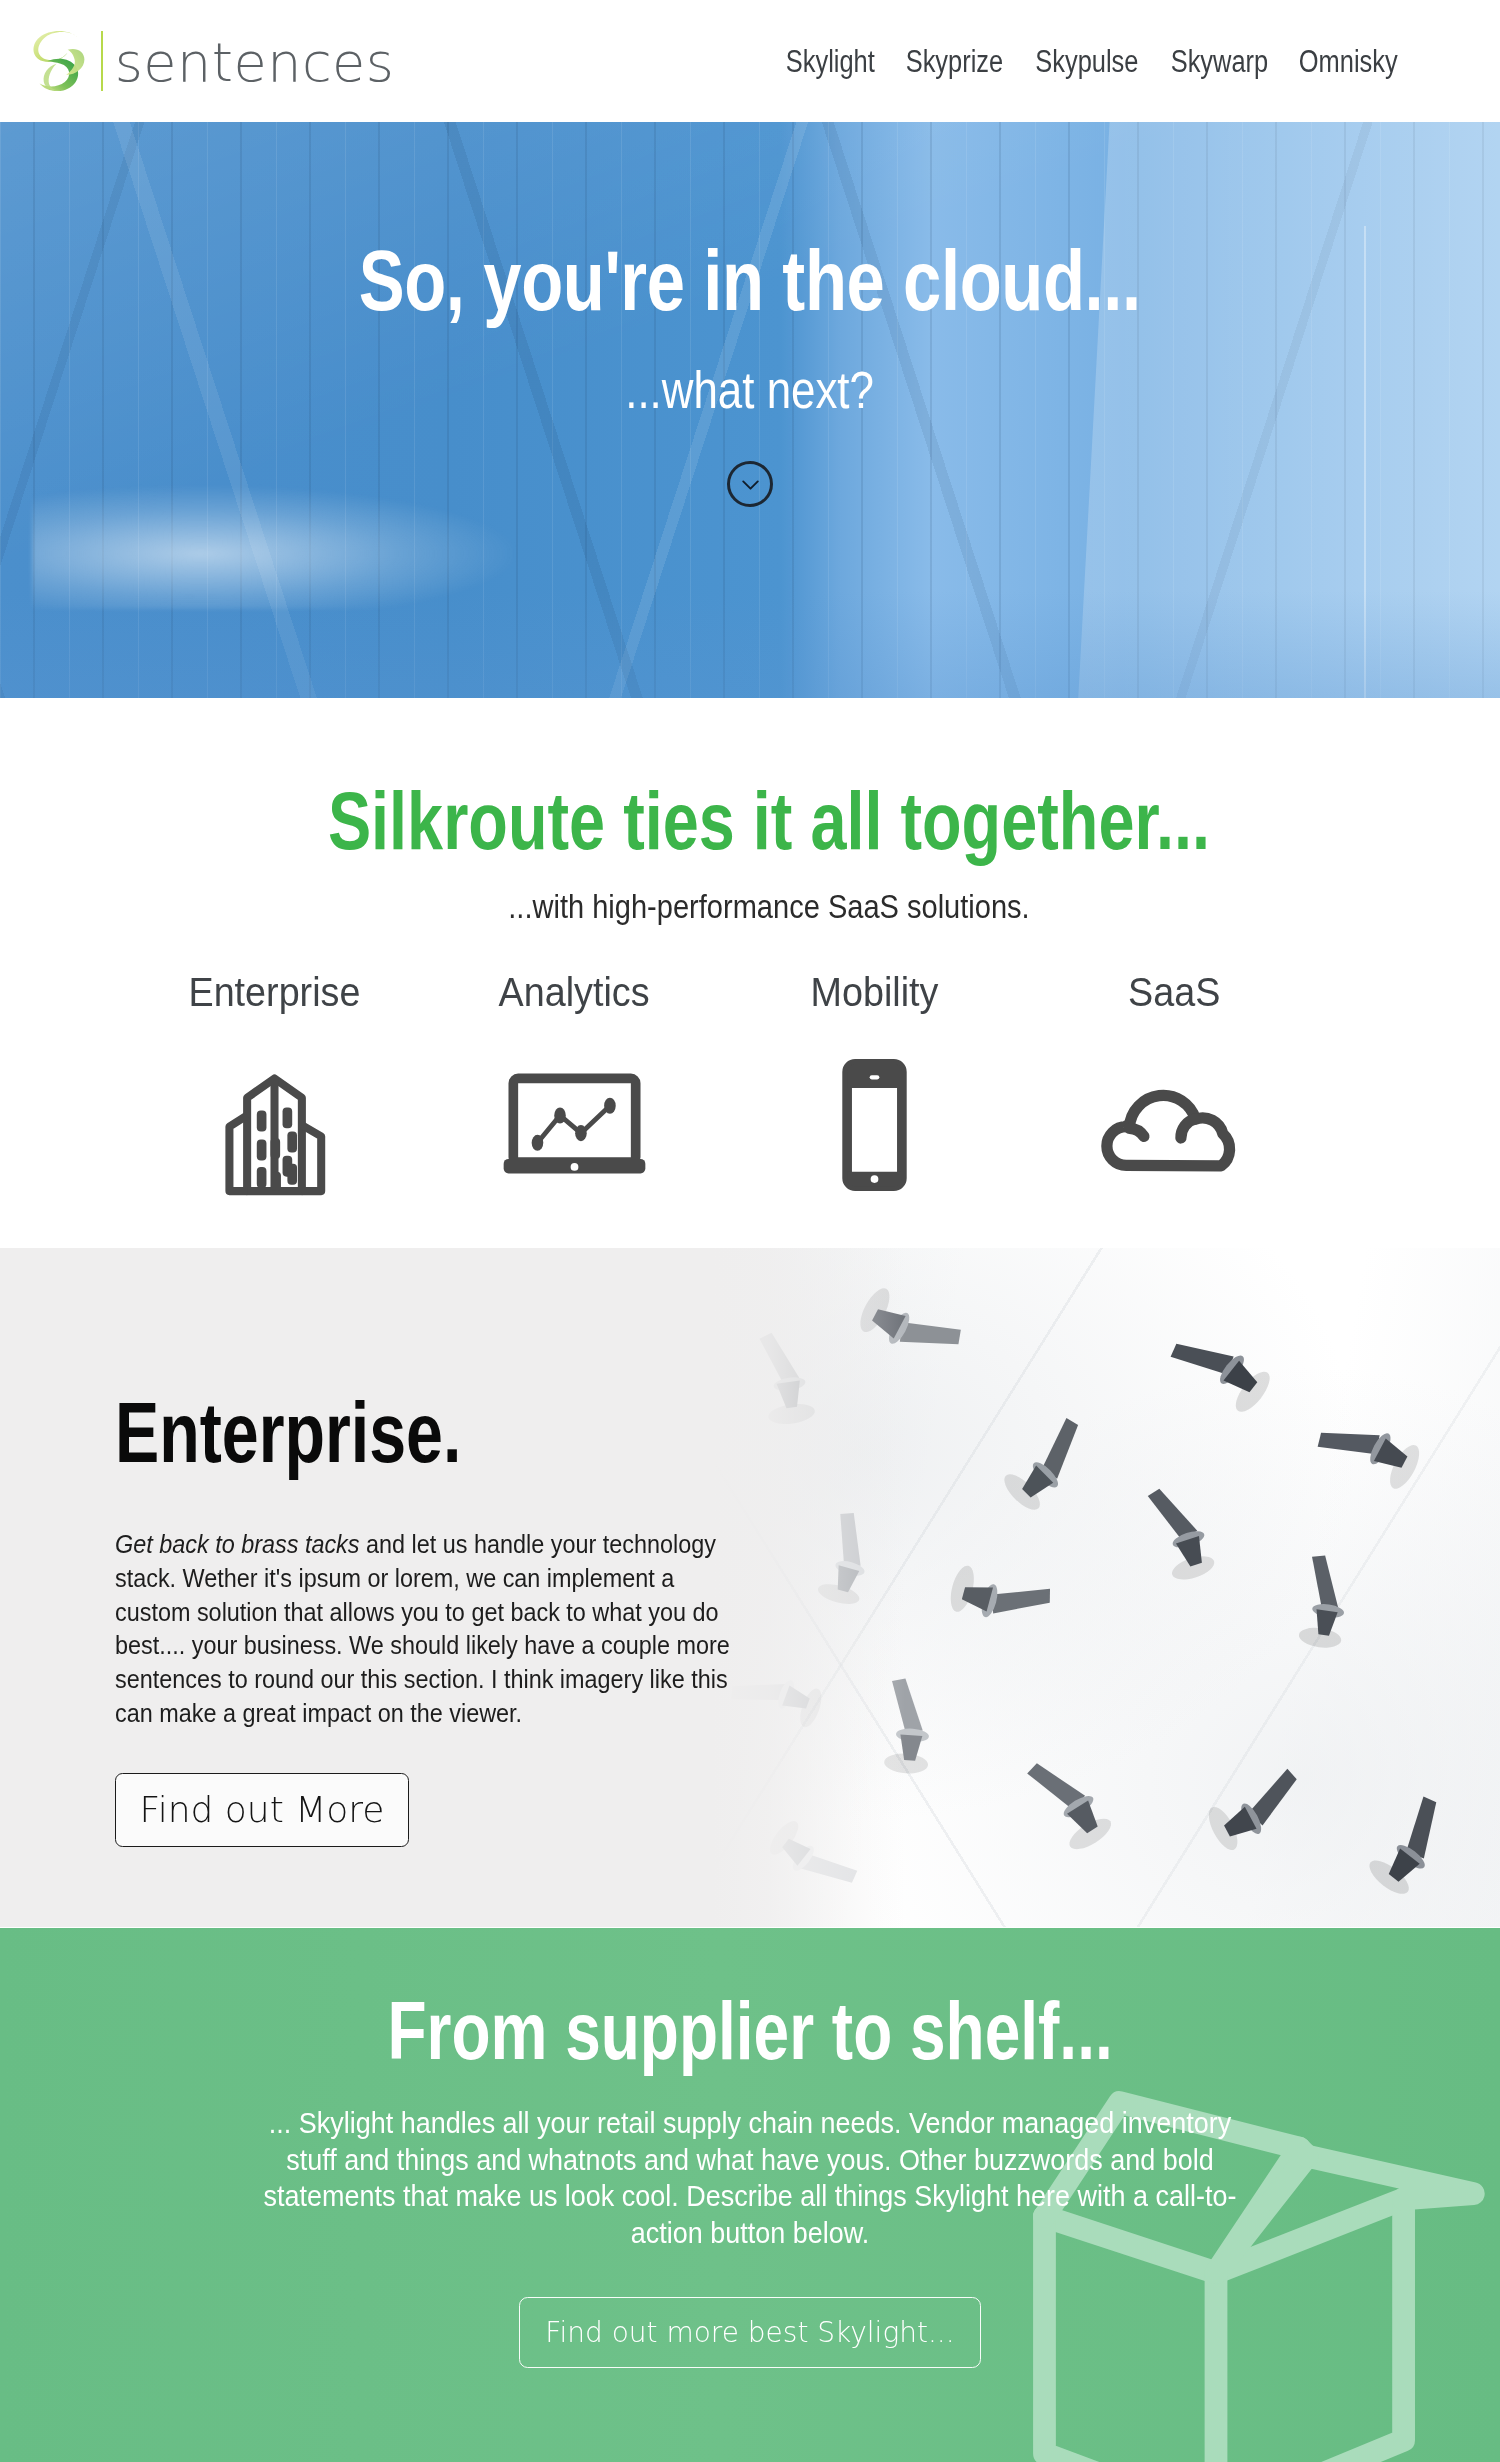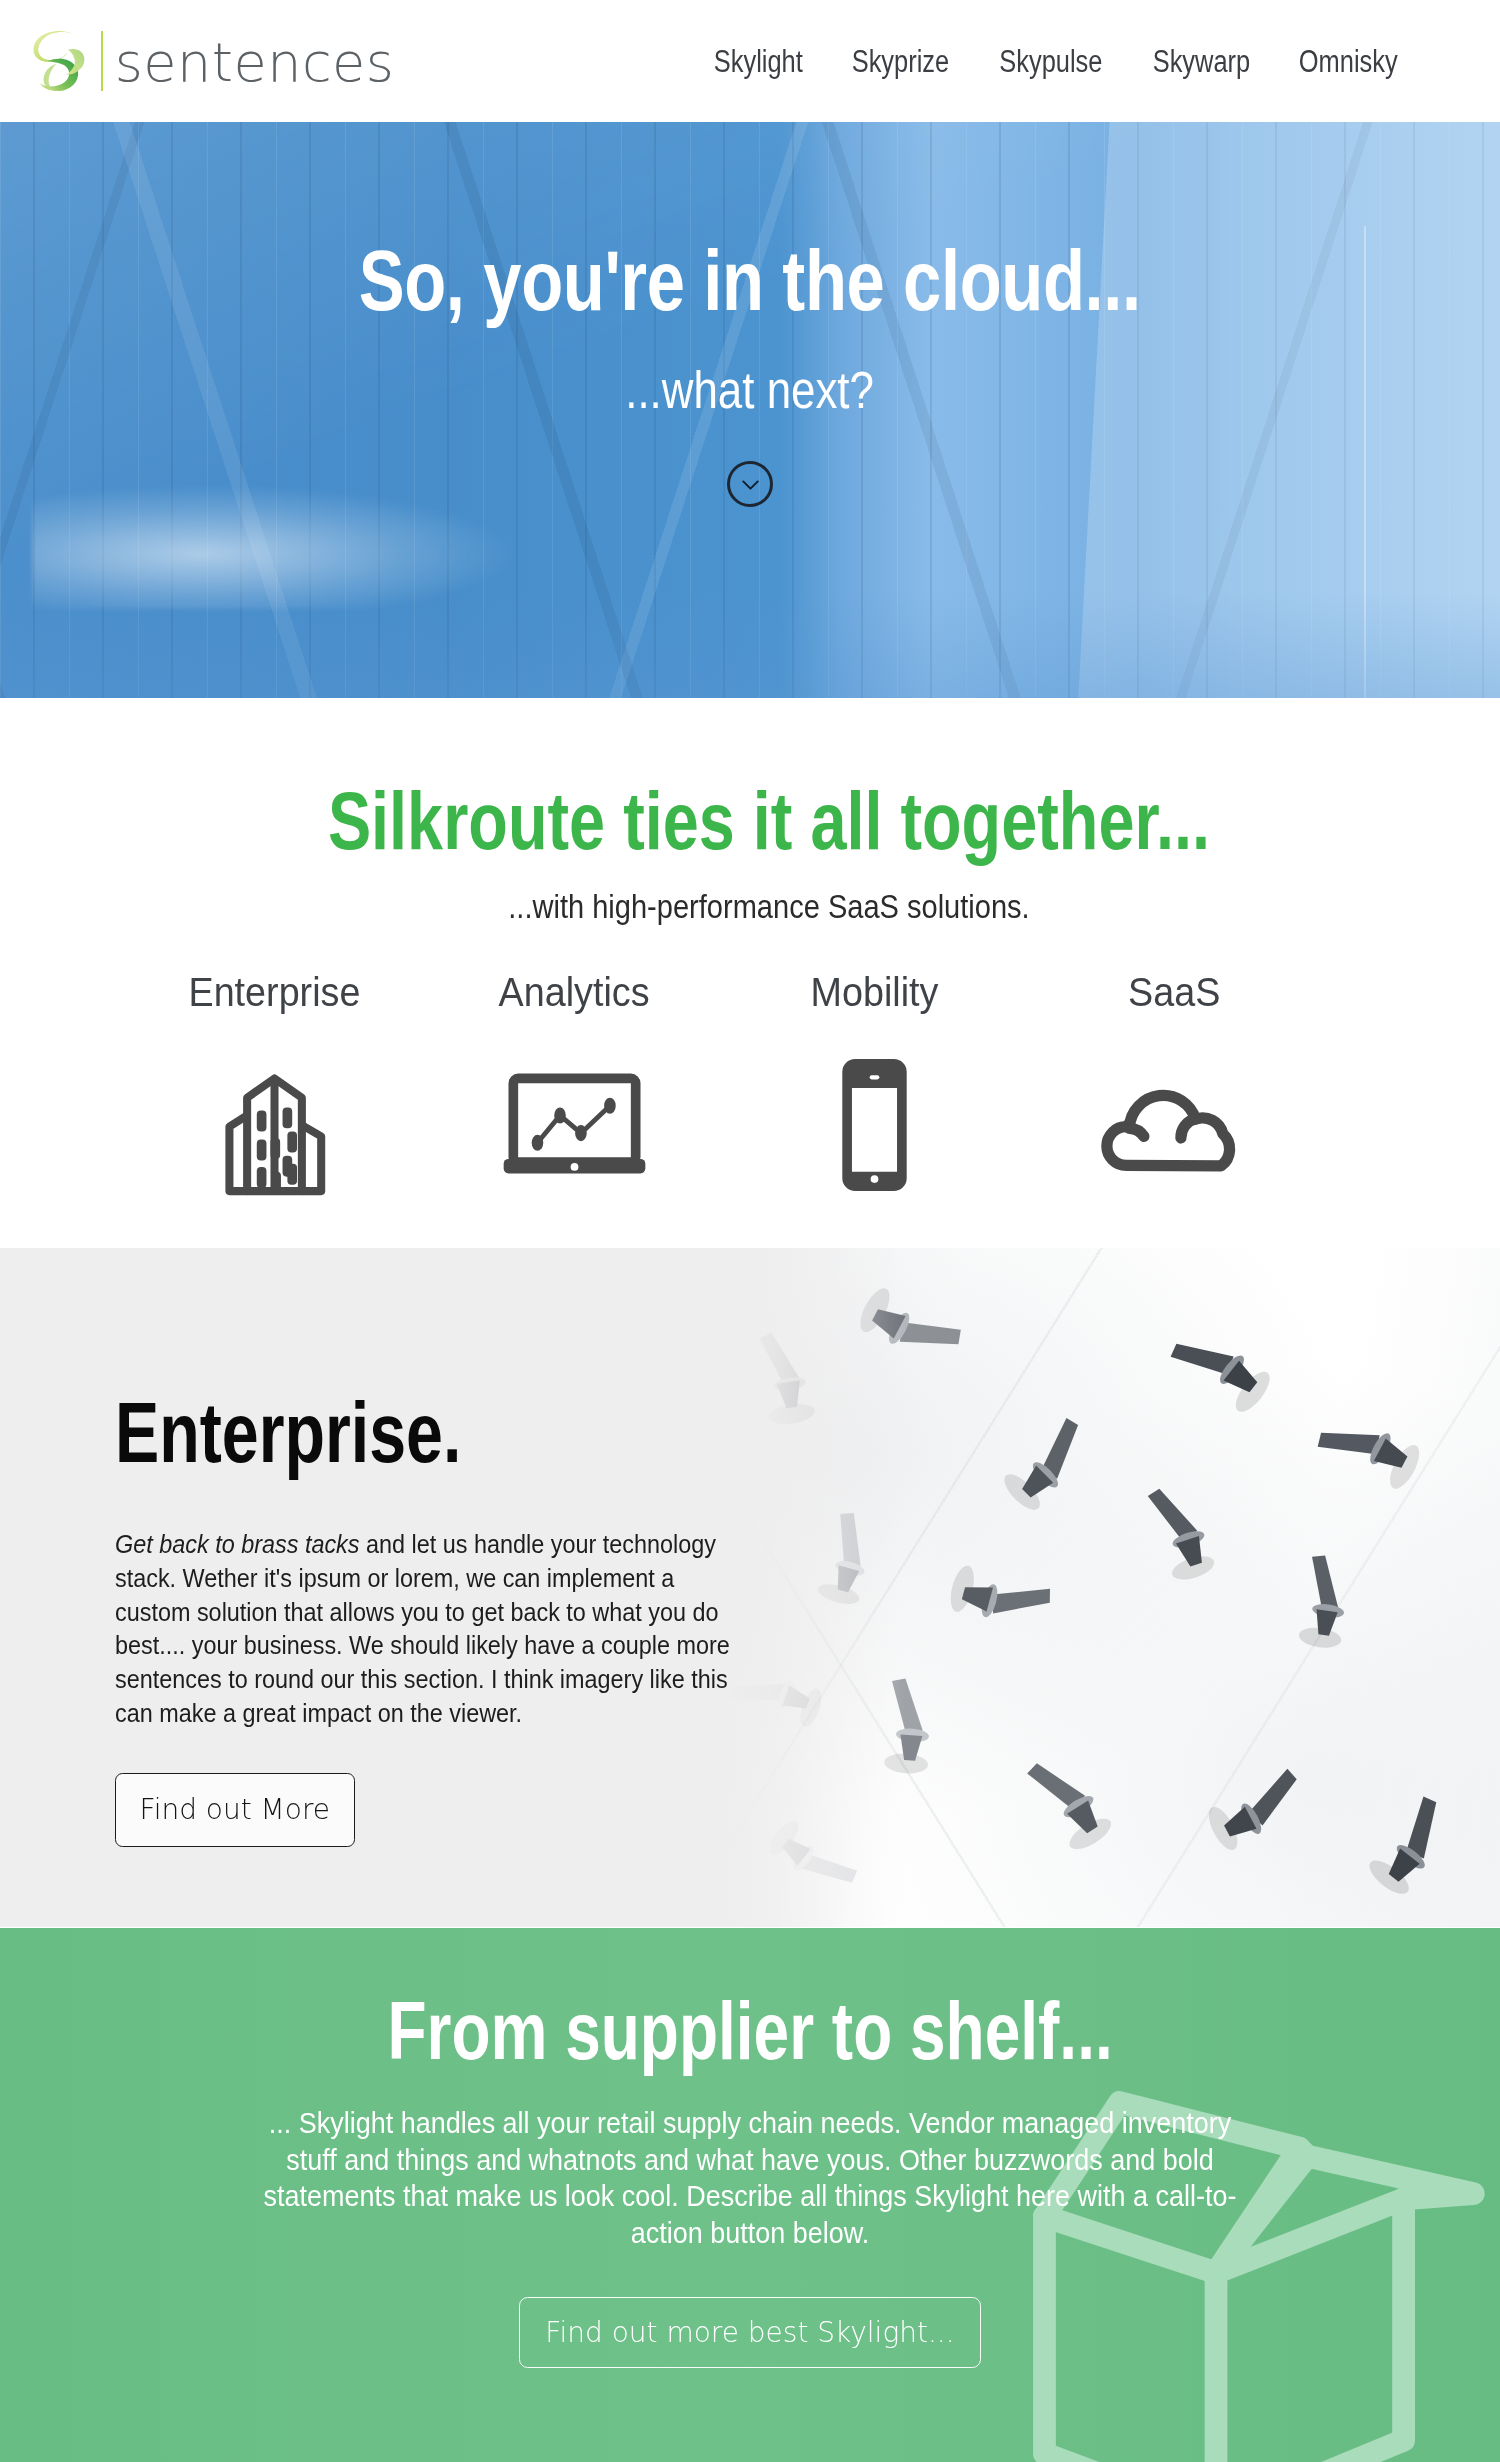--- a/index.html
+++ b/index.html
@@ -57,21 +57,21 @@
     font-family: "DejaVu Sans", sans-serif;
     font-weight: 300;
     letter-spacing: 0.5px;
     position: relative;
     top: 2.1px;
   }
 
   .main-nav {
     display: flex;
     align-items: center;
-    gap: 28px;
+    gap: 10px;
   }
   .nav-link {
     font-size: 31px;
     line-height: 1;
     color: #3b3f43;
     font-family: "Liberation Sans Narrow", "Liberation Sans", sans-serif;
     font-weight: 300;
     text-decoration: none;
     white-space: nowrap;
     transform: scaleX(0.82);
@@ -336,21 +336,21 @@
     display: inline-flex;
     align-items: center;
     justify-content: center;
     height: 74px;
     padding: 0 23.6px;
     border: 1.6px solid #1b1b1b;
     border-radius: 7.5px;
     background: #fbfbfb;
     font-family: "DejaVu Sans", sans-serif;
     font-weight: 300;
-    font-size: 28px;
+    font-size: 36px;
     line-height: 1;
     color: #141414;
     white-space: nowrap;
     cursor: pointer;
   }
 
   
   .skylight {
     position: absolute;
     top: 1928px; left: 0;

